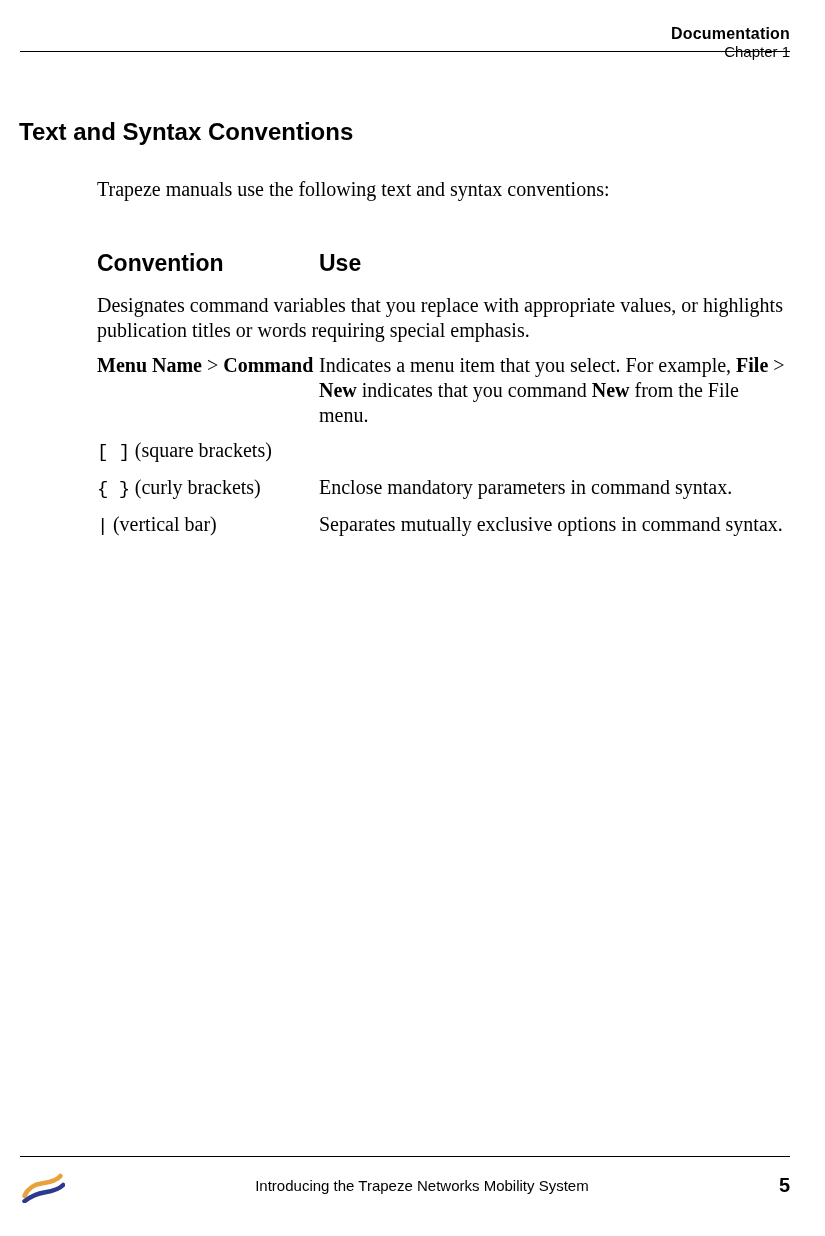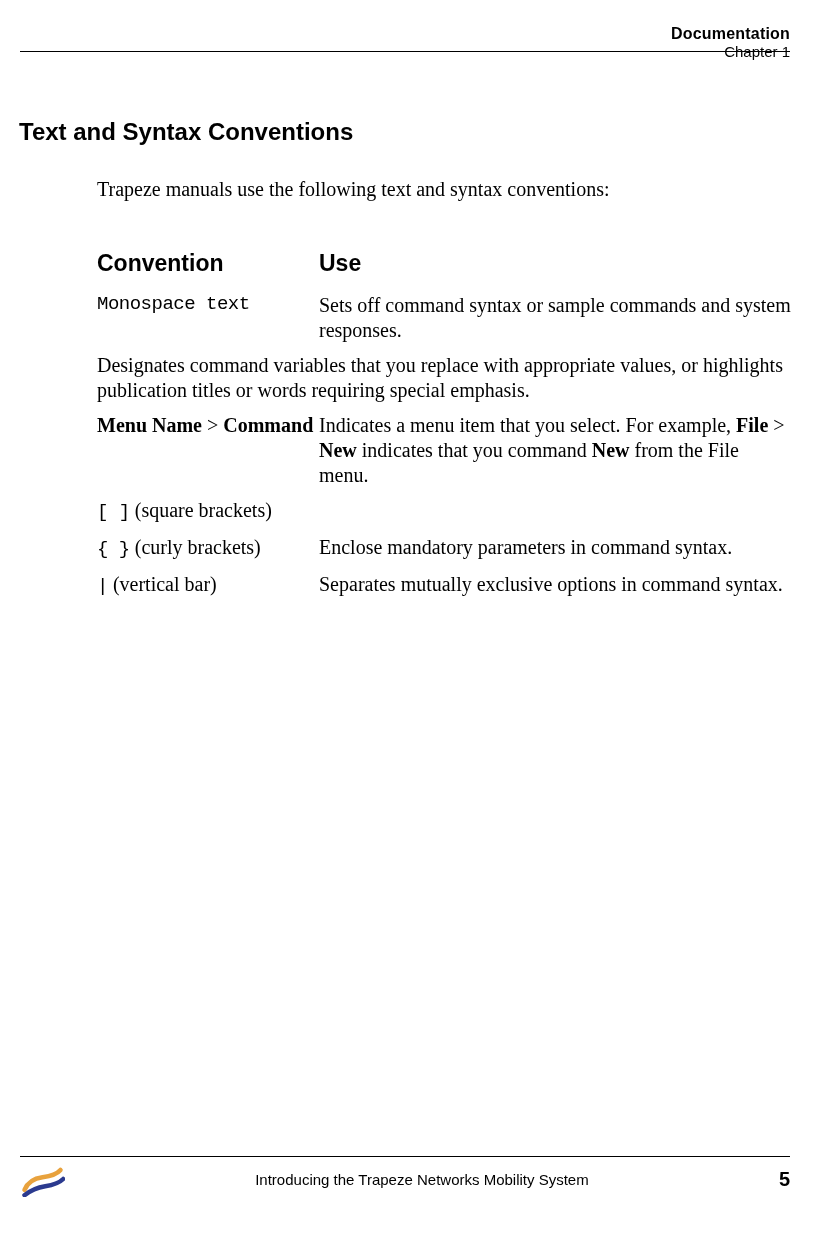--- a/index.html
+++ b/index.html
@@ -105,21 +105,21 @@
       border: none;
       border-top: 1.5px solid #000;
       width: 770px;
       margin-left: 20px;
     }
     .footer-content {
       display: flex;
       align-items: center;
       justify-content: space-between;
       padding: 0 35px 0 20px;
-      margin-top: 4px;
+      margin-top: 10px;
     }
     .logo {
       width: 45px;
       height: 36px;
     }
     .footer-text {
       font-family: Verdana, Arial, sans-serif;
       font-size: 15px;
       text-align: center;
       flex: 1;
@@ -142,24 +142,20 @@
 <h1 class="section-title">Text and Syntax Conventions</h1>
 
 <p class="intro-text">Trapeze manuals use the following text and syntax conventions:</p>
 
 <div class="table-container">
   <div class="table-header">
     <div class="col-convention">Convention</div>
     <div class="col-use">Use</div>
   </div>
 
-  <div class="table-row">
-    <div class="col-convention mono">Monospace text</div>
-    <div class="col-use">Sets off command syntax or sample commands and system responses.</div>
-  </div>
 
 
   <div class="table-row">
     <div class="col-use">Designates command variables that you replace with appropriate values, or highlights publication titles or words requiring special emphasis.</div>
   </div>
 
   <div class="table-row">
     <div class="col-convention">
       <span class="bold">Menu Name</span><span> &gt; </span><span class="bold">Command</span>
     </div>

